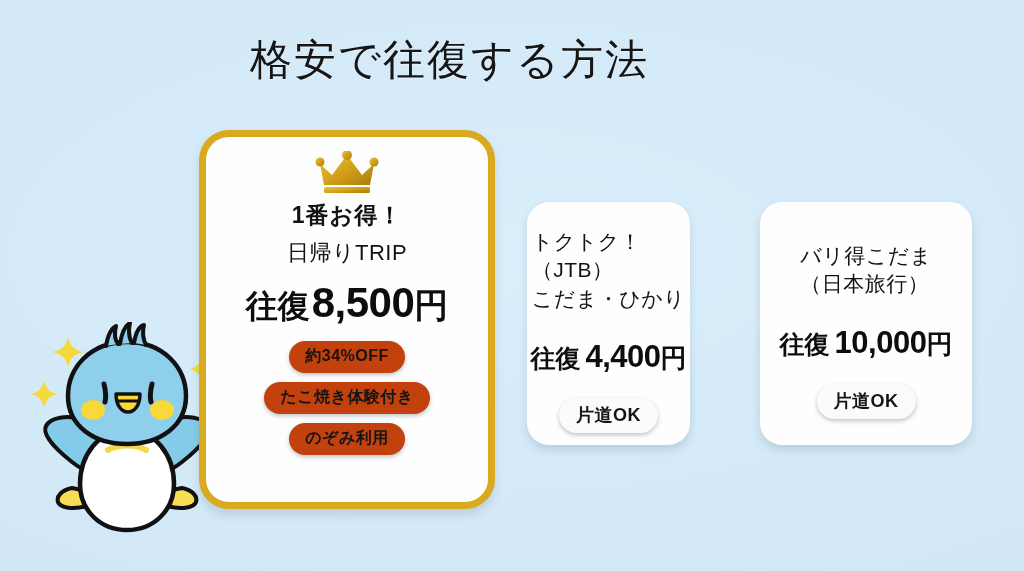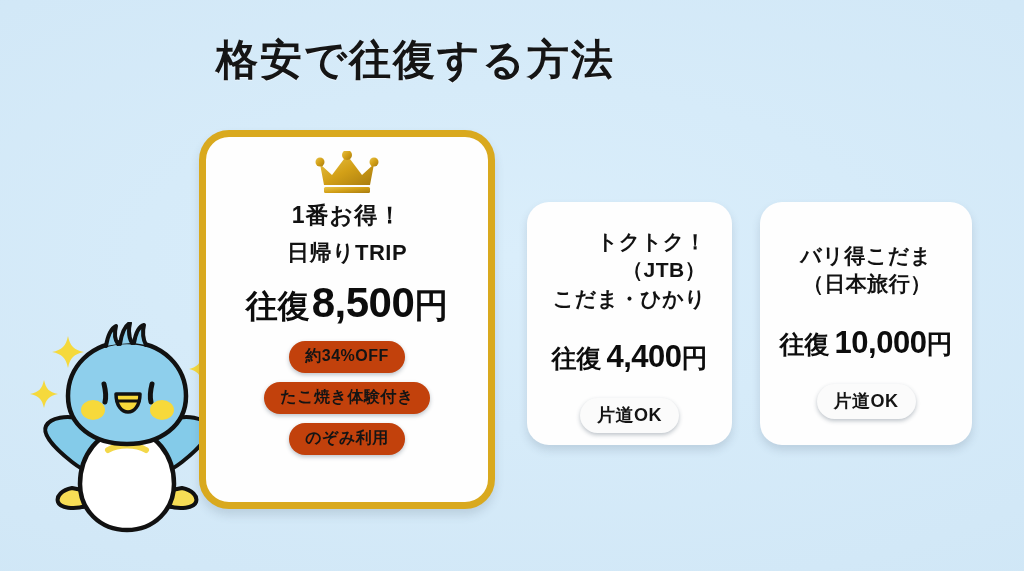--- a/index.html
+++ b/index.html
@@ -25,24 +25,25 @@
 
   
   #page-title {
     position: absolute;
     left: 0;
     top: 36px;
     width: 831px;
     text-align: center;
     font-size: 42px;
     line-height: 1.15;
-    font-weight: bold;
+    font-weight: normal;
     letter-spacing: 2px;
     color: #151515;
     text-shadow: 0 1px 0 rgba(255,255,255,0.45);
+    padding-left: 34px;
   }
 
   
   .card {
     position: absolute;
     background: #fefefe;
     box-sizing: border-box;
     display: flex;
     flex-direction: column;
     align-items: center;
@@ -55,21 +56,21 @@
     height: 379px;
     border: 7px solid #d9a91e;
     border-radius: 30px;
     box-shadow: 0 6px 10px rgba(60,80,100,0.16);
     padding-top: 14px;
   }
 
   #card-second {
     left: 527px;
     top: 202px;
-    width: 205px;
+    width: 163px;
     height: 243px;
     border-radius: 22px;
     box-shadow: 0 5px 9px rgba(60,80,100,0.17);
     padding-top: 26px;
   }
 
   #card-third {
     left: 760px;
     top: 202px;
     width: 212px;
@@ -92,24 +93,24 @@
     font-size: 23px;
     font-weight: bold;
     color: #121212;
     letter-spacing: 1px;
     line-height: 1.3;
     margin-top: 4px;
     text-align: center;
   }
   .card-name {
     font-size: 22px;
-    font-weight: bold;
+    font-weight: normal;
     color: #121212;
     line-height: 1.32;
-    text-align: right;
+    text-align: left;
     letter-spacing: 0.5px;
     margin-top: 7px;
   }
   .card-name .name-sub { display: block; }
 
   #card-second .card-name,
   #card-third .card-name {
     font-size: 21px;
     line-height: 1.35;
     margin-top: 0;

